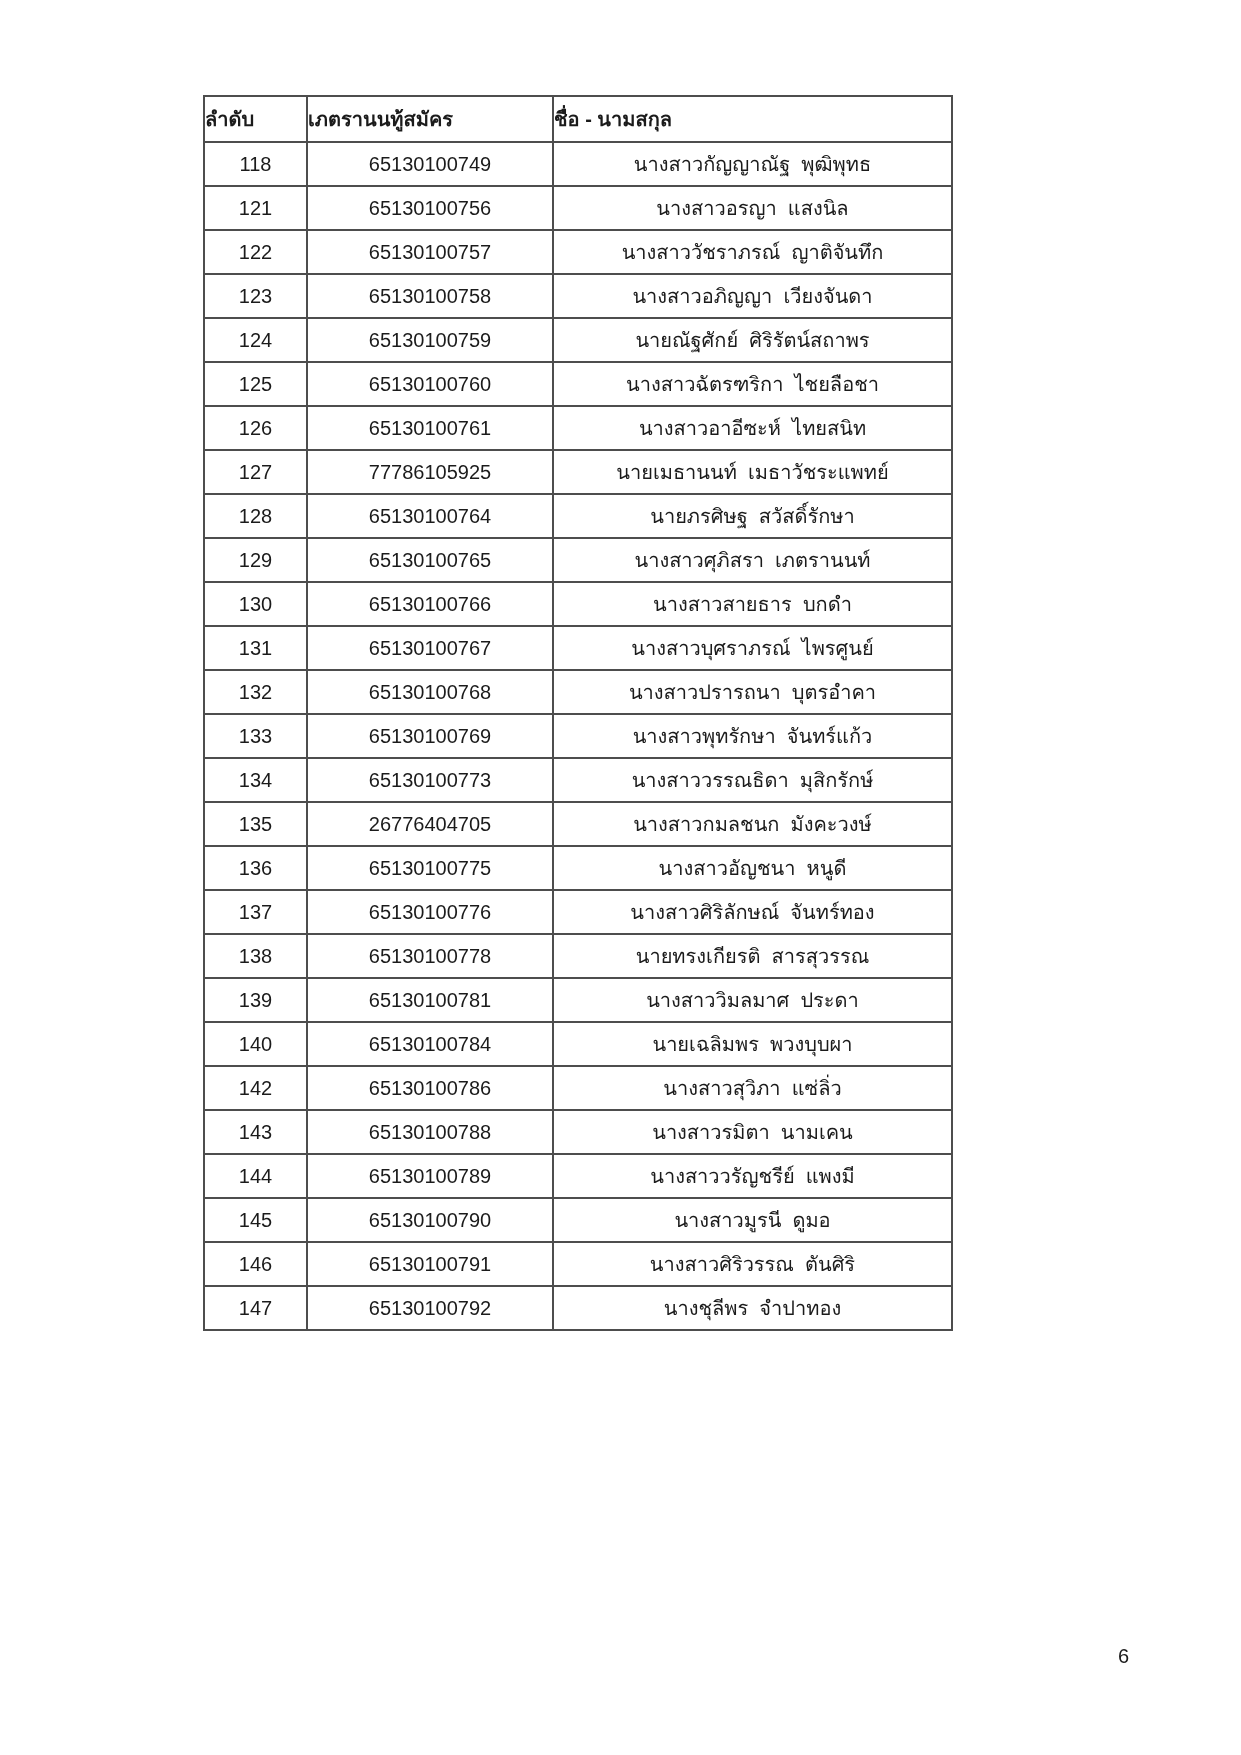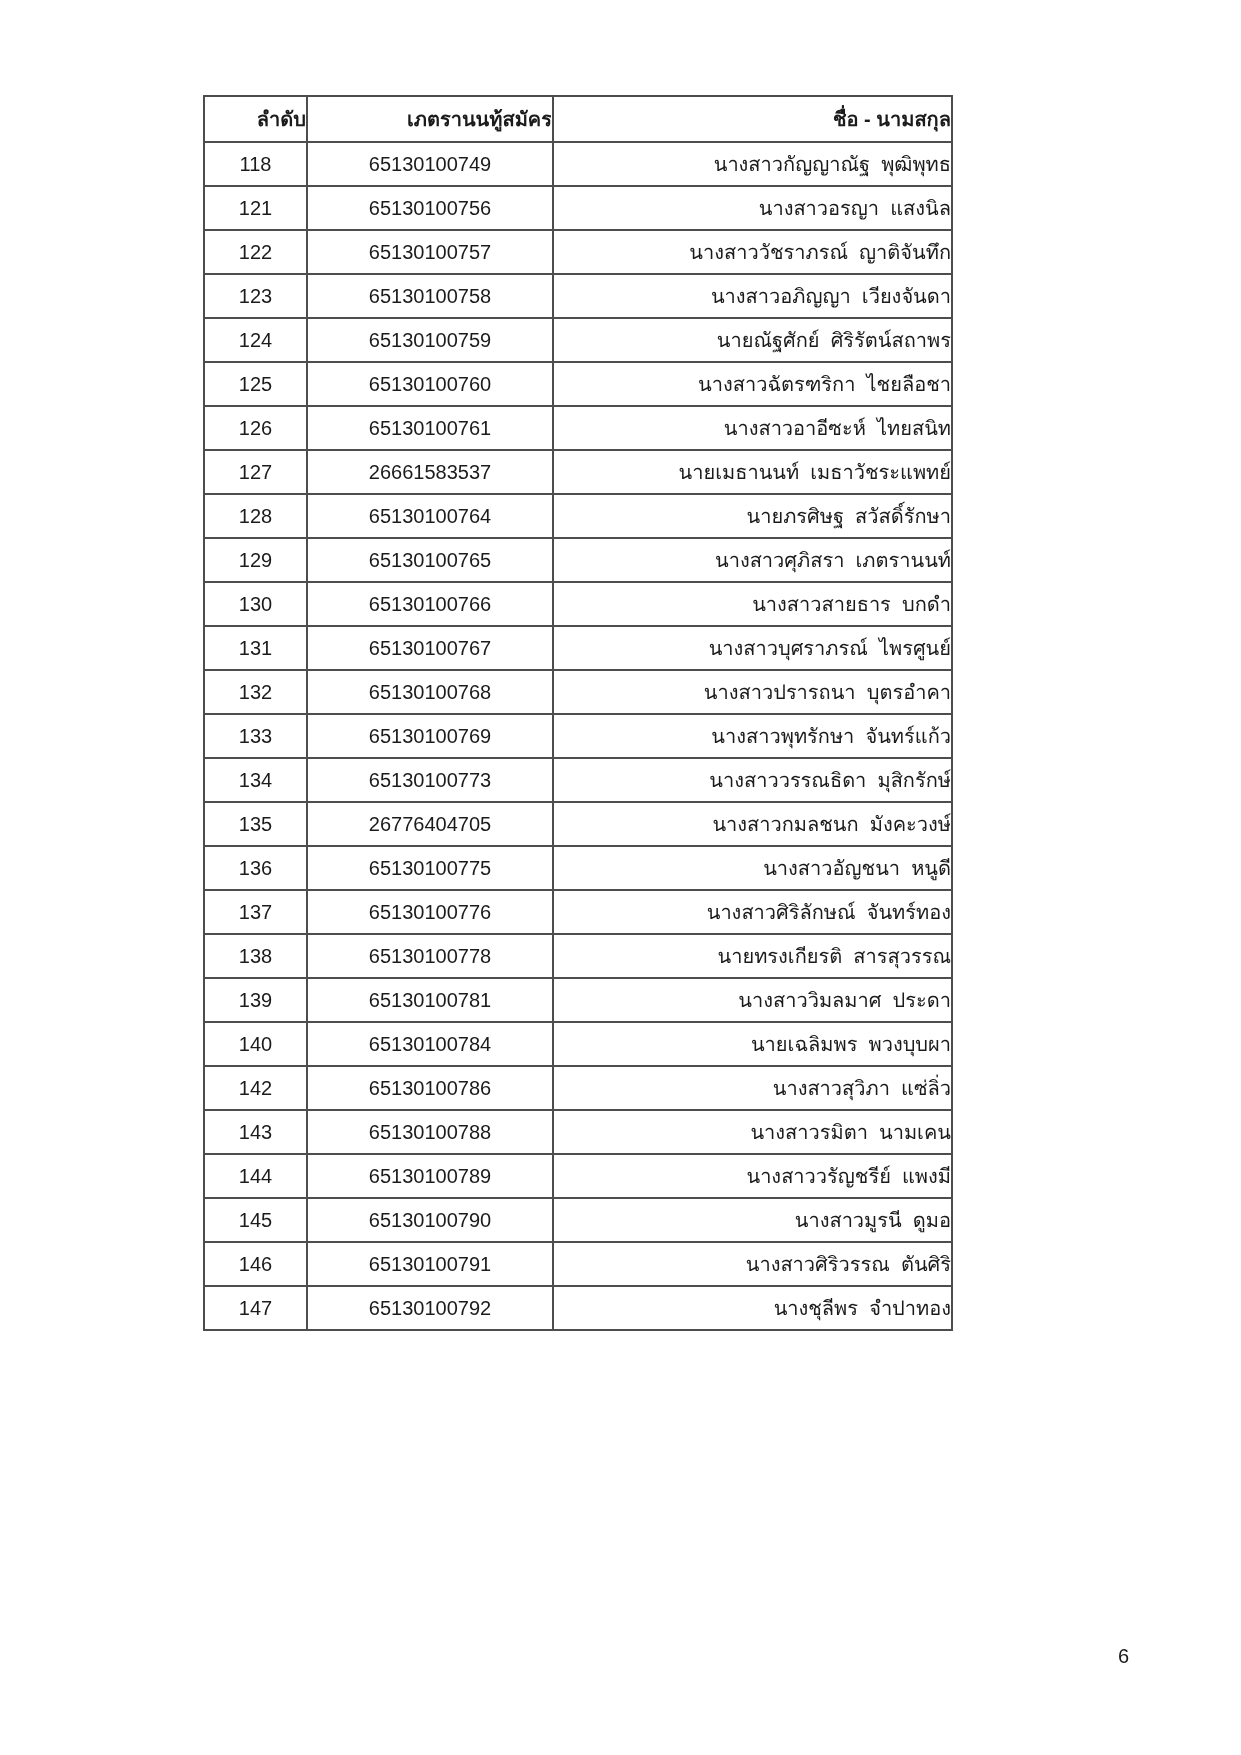--- a/index.html
+++ b/index.html
@@ -32,37 +32,37 @@
   table.applicant-table td {
     border: 2px solid #4d4d4d;
     font-size: 20px;
     line-height: 1.1;
     vertical-align: middle;
     overflow: hidden;
   }
   table.applicant-table th {
     height: 44px;
     font-weight: bold;
-    text-align: right;
+    text-align: left;
     padding: 0;
     border-radius: 17px;
   }
   table.applicant-table td {
     height: 42px;
     padding: 0;
   }
   .col-no    { width: 103px; }
   .col-id    { width: 246px; }
   .col-name  { width: 399px; }
   td.cell-no, td.cell-id {
     text-align: center;
     margin-left: 8px;
   }
   td.cell-name {
-    text-align: right;
+    text-align: center;
     padding-left: 14px;
     white-space: pre;
     margin-left: 8px;
   }
   .page-number {
     position: absolute;
     left: 1118px;
     top: 1645px;
     font-size: 20px;
     color: #1b1b1b;
@@ -118,21 +118,21 @@
             <td class="cell-id">65130100760</td>
             <td class="cell-name">นางสาวฉัตรฑริกา  ไชยลือชา</td>
           </tr>
           <tr>
             <td class="cell-no">126</td>
             <td class="cell-id">65130100761</td>
             <td class="cell-name">นางสาวอาอีซะห์  ไทยสนิท</td>
           </tr>
           <tr>
             <td class="cell-no">127</td>
-            <td class="cell-id">26661583537</td>
+            <td class="cell-id">77786105925</td>
             <td class="cell-name">นายเมธานนท์  เมธาวัชระแพทย์</td>
           </tr>
           <tr>
             <td class="cell-no">128</td>
             <td class="cell-id">65130100764</td>
             <td class="cell-name">นายภรศิษฐ  สวัสดิ์รักษา</td>
           </tr>
           <tr>
             <td class="cell-no">129</td>
             <td class="cell-id">65130100765</td>

